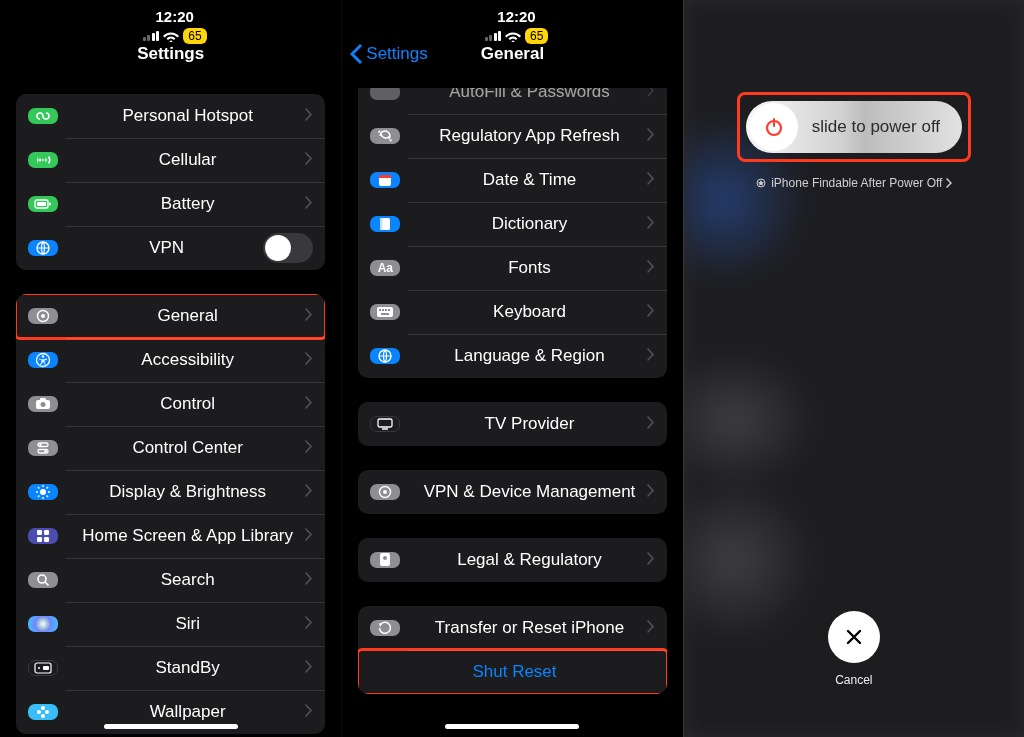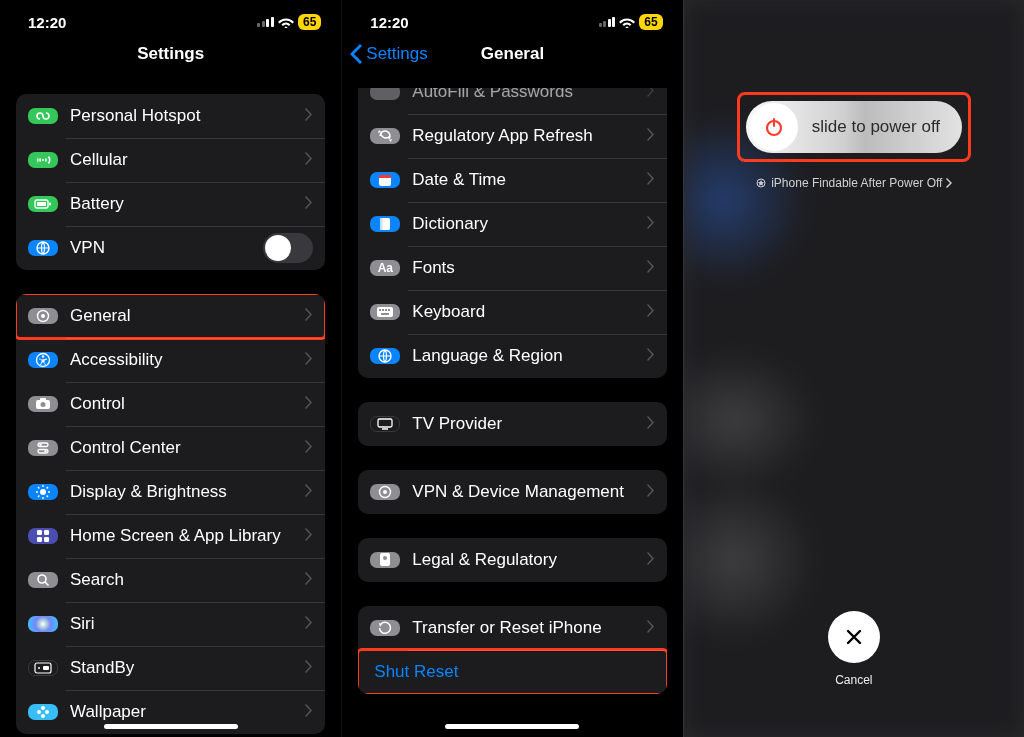--- a/index.html
+++ b/index.html
@@ -20,54 +20,55 @@
     overflow: hidden;
   }
   .panel + .panel { border-left: 1px solid rgba(255,255,255,0.05); }
 
   
   .status-bar {
     height: 44px;
     display: flex;
     align-items: center;
     justify-content: space-between;
-    padding: 0 20px 0 28px;
+    padding: 8px 20px 0 28px;
     font-size: 15px;
     font-weight: 600;
+    flex-direction: column;
   }
   .status-right { display: flex; align-items: center; gap: 4px; }
   .signal-bars { display: inline-flex; align-items: flex-end; gap: 1.5px; }
   .signal-bars span { width: 3px; background: #666; border-radius: 1px; }
   .signal-bars span:nth-child(1){height:4px;} .signal-bars span:nth-child(2){height:6px;}
   .signal-bars span:nth-child(3){height:8px;background:#fff;} .signal-bars span:nth-child(4){height:10px;background:#fff;}
   .battery-pill {
     background: #ffd60a; color: #000;
     border-radius: 6px; padding: 1px 5px;
-    font-size: 12px; font-weight: 700;
+    font-size: 12px; font-weight: 400;
     display: flex; align-items: center;
   }
 
   
   .nav-bar {
     height: 44px;
     display: flex;
     align-items: flex-start;
     justify-content: center;
     position: relative;
   }
   .nav-title { font-size: 17px; font-weight: 600; }
   .nav-back {
     position: absolute; left: 8px;
     display: flex; align-items: center;
     color: #0b84ff; font-size: 17px;
   }
   .nav-back svg { width: 12px; height: 20px; margin-right: 4px; }
 
   
-  .group { margin: 0 16px 24px 16px; background: #1c1c1e; border-radius: 10px; overflow: hidden; }
+  .group { margin: 0 16px 24px 16px; background: #1c1c1e; border-radius: 10px; overflow: hidden; text-align: center; }
   .group.first { margin-top: 6px; }
   .row {
     display: flex; align-items: center;
     min-height: 44px;
     padding: 7px 12px;
     position: relative;
   }
   .row + .row::before {
     content:""; position:absolute; top:0; left:50px; right:0;
     border-top: 0.5px solid rgba(255,255,255,0.12);

